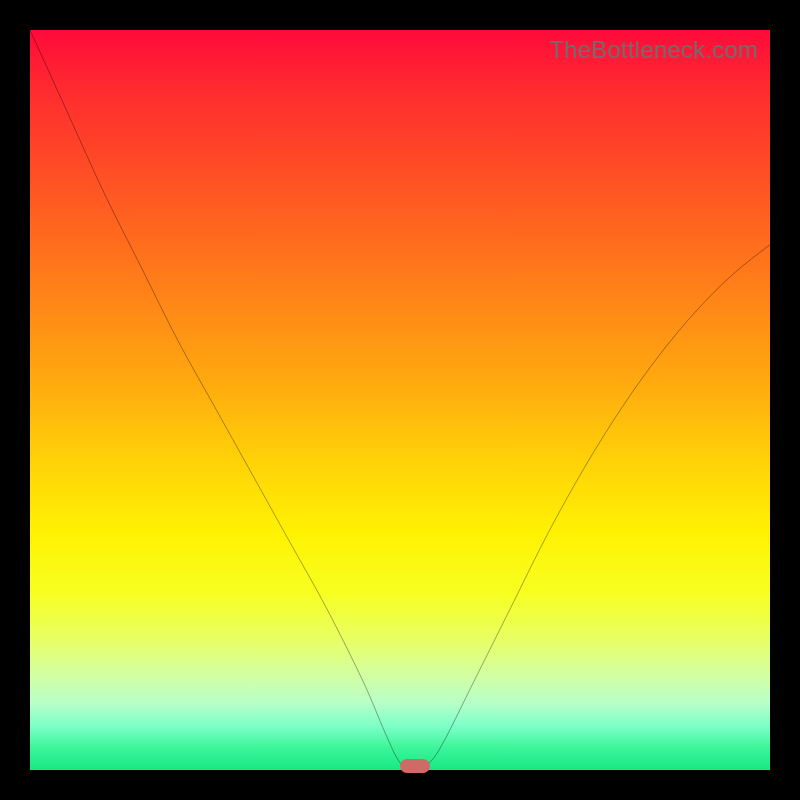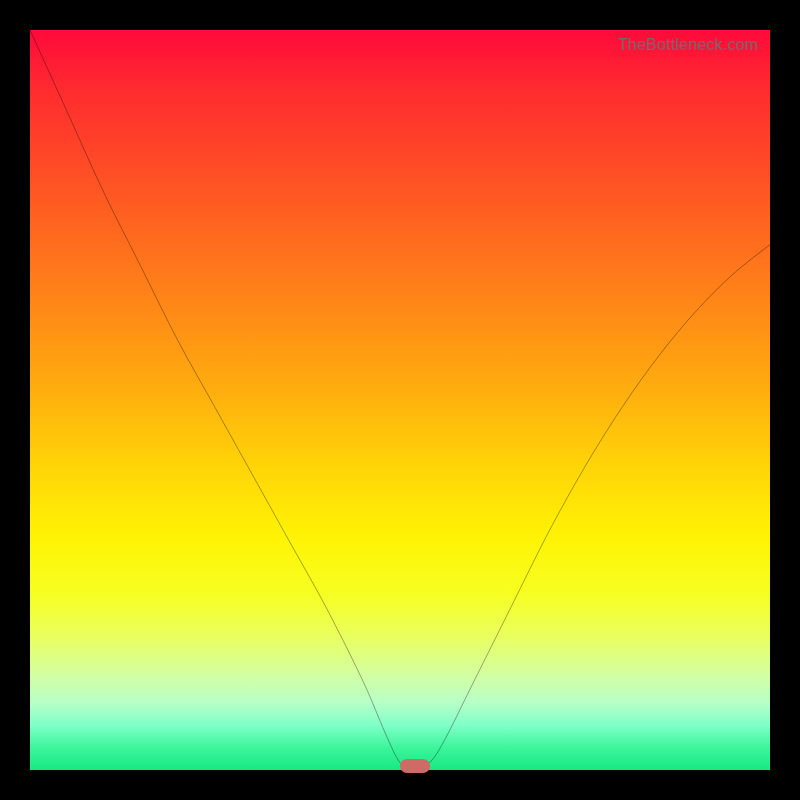--- a/index.html
+++ b/index.html
@@ -39,21 +39,21 @@
       #7effc8 94%,
       #3cf59a 97%,
       #18e884 100%
     );
   }
   .watermark {
     position: absolute;
     top: 6px;
     right: 12px;
     color: #6e6e6e;
-    font-size: 16px;
+    font-size: 24px;
     font-weight: 500;
     letter-spacing: 0.2px;
     user-select: none;
   }
   svg.curve {
     position: absolute;
     left: 0;
     top: 0;
     width: 740px;
     height: 740px;

